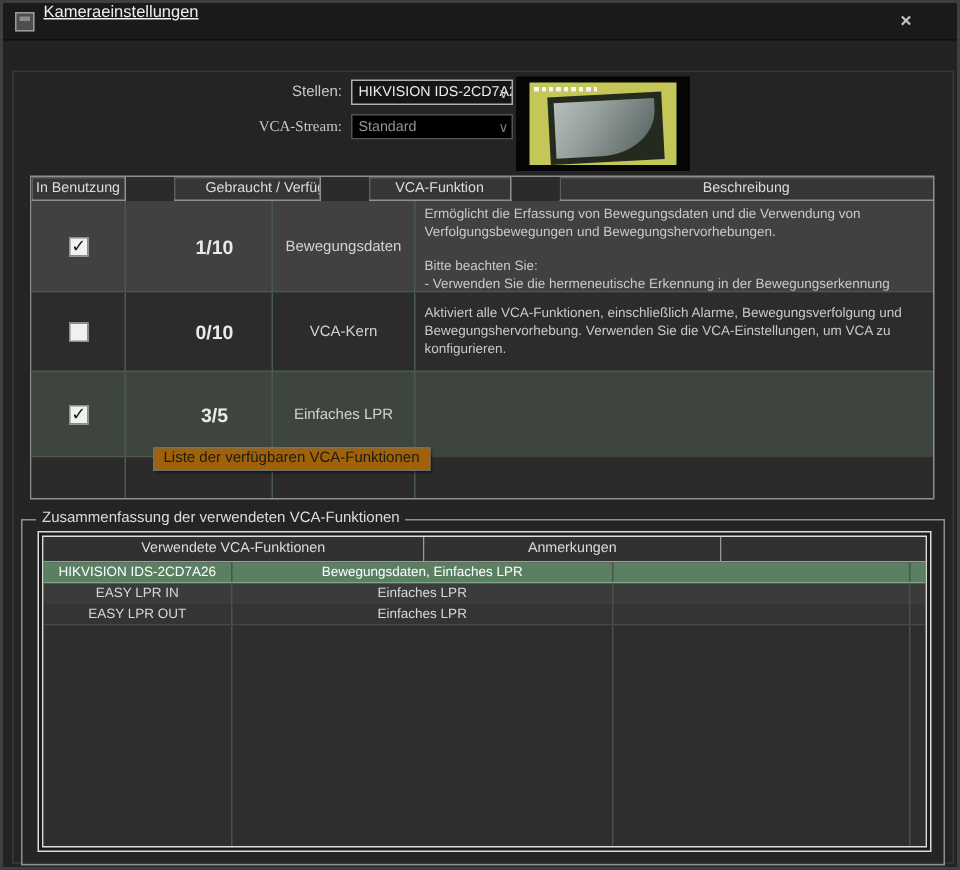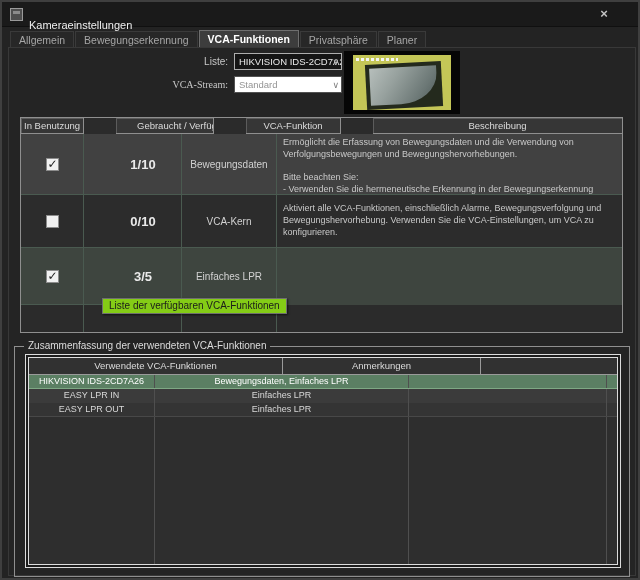--- a/index.html
+++ b/index.html
@@ -5,37 +5,37 @@
   * { margin:0; padding:0; box-sizing:border-box; font-family:"Liberation Sans","DejaVu Sans",sans-serif; }
   html,body { width:640px; height:580px; background:#0d0d0d; overflow:hidden; }
   .window { position:absolute; left:0; top:0; width:640px; height:580px;
             background:#232323; border:2px solid #3f3f3f; outline:1px solid #000; }
   
   .titlebar { position:absolute; left:0; top:0; right:0; height:25px; background:#1a1a1a;
               border-bottom:1px solid #101010; }
   .title-icon { position:absolute; left:8px; top:6px; width:13px; height:13px;
                 background:#4e4e4e; border:1px solid #9a9a9a; }
   .title-icon::after { content:""; position:absolute; left:2px; top:2px; width:7px; height:3px; background:#8b8b8b; }
-  .title-text { position:absolute; left:27px; top:17px; font-size:11px; color:#efefef; }
+  .title-text { position:absolute; left:27px; top:0; font-size:11px; color:#efefef;text-decoration:underline; }
   .close-btn { position:absolute; right:26px; top:5px; width:16px; height:15px; color:#c4c4c4;
                font-size:13px; font-weight:bold; text-align:center; line-height:14px; cursor:default; }
   
   .tabbar { position:absolute; left:8px; top:28px; height:18px; display:flex; }
   .tab { height:17px; margin-top:1px; padding:0 8px; font-size:10.5px; line-height:16px; color:#a6a6a6;
          background:#272727; border:1px solid #3a3a3a; border-bottom:none; margin-right:1px; }
   .tab.active { height:18px; margin-top:0; background:#3d3d3d; color:#ffffff; font-weight:bold;
                 border-color:#6e6e6e; }
   .panel { position:absolute; left:6px; top:45px; width:628px; height:529px;
            border:1px solid #383838; background:#242424; }
   
   .flabel { position:absolute; width:110px; text-align:right; font-size:10px; color:#c8c8c8; }
   .combo { position:absolute; left:232px; width:108px; height:17px; background:#151515;
            border:1px solid #aeaeae; color:#eaeaea; font-size:9.5px; line-height:15px;
            padding:0 14px 0 4px; white-space:nowrap; overflow:hidden; }
-  .combo.disabled { background:#ffffff; border-color:#525252; color:#949494; }
+  .combo.disabled { background:#000000; border-color:#525252; color:#949494; }
   .combo .chev { position:absolute; right:2px; top:1px; font-size:9px; color:#c2c2c2; }
   .combo.disabled .chev { color:#7d7d7d; }
   
   .thumb { position:absolute; left:342px; top:49px; width:116px; height:63px; background:#060606; }
   .photo { position:absolute; left:9px; top:4px; right:9px; bottom:4px; background:#c4c657; overflow:hidden; }
   .stamp { position:absolute; left:3px; top:3px; width:42px; height:3px;
            background:repeating-linear-gradient(90deg,#f5f5f5 0 3px,transparent 3px 5px); }
   .screen { position:absolute; left:13px; top:8px; width:76px; height:45px; background:#242a1d;
             transform:rotate(-3deg); }
   .road { position:absolute; left:4px; top:4px; right:5px; bottom:4px;
@@ -59,21 +59,21 @@
   .vrow.empty .vcell { border-bottom:none; }
   .usage { font-size:13px; font-weight:bold; color:#eaeaea; }
   .func  { font-size:10px; color:#d2d2d2; text-align:center; }
   .desc  { font-size:9px; color:#c9c9c9; line-height:1.3; padding:3px 6px; white-space:pre-line;
            justify-content:flex-start; text-align:left; }
   .desc.top { align-items:flex-start; }
   .checkbox { width:13px; height:13px; background:#f1f1f1; border:1px solid #8c8c8c; position:relative; }
   .checkbox.checked::after { content:"✓"; position:absolute; left:1px; top:-2px;
                              font-size:12px; font-weight:bold; color:#1d1d1d; }
   
-  .tooltip { position:absolute; left:100px; top:296px; height:16px; background:#84cc16;
+  .tooltip { position:absolute; left:100px; top:296px; height:16px; background:#a16207;
              border:1px solid #6f6f6f; color:#1b1b1b; font-size:10px; line-height:14px;
              padding:0 6px; white-space:nowrap; z-index:20; box-shadow:1px 1px 2px rgba(0,0,0,.6); }
   
   .groupbox { position:absolute; left:12px; top:344px; width:616px; height:231px;
               border:1px solid #8f8f8f; }
   .group-title { position:absolute; left:9px; top:-7px; background:#242424; padding:0 4px;
                  font-size:10px; color:#dcdcdc; white-space:nowrap; }
   .sframe { position:absolute; left:10px; top:7px; width:596px; height:214px;
             border:1px solid #dcdcdc; background:#1c1c1c; padding:2px; }
   .sframe-inner { width:100%; height:100%; border:1px solid #dcdcdc; background:#2e2e2e;
@@ -95,31 +95,24 @@
 <body>
 
 <div class="window">
 
   <div class="titlebar">
     <span class="title-icon"></span>
     <span class="title-text">Kameraeinstellungen</span>
     <span class="close-btn">×</span>
   </div>
 
-  <div class="tabbar">
-    <div class="tab">Allgemein</div>
-    <div class="tab">Bewegungserkennung</div>
-    <div class="tab active">VCA-Funktionen</div>
-    <div class="tab">Privatsphäre</div>
-    <div class="tab">Planer</div>
-  </div>
 
   <div class="panel"></div>
 
-  <div class="flabel" style="left:116px; top:54px;">Liste:</div>
+  <div class="flabel" style="left:116px; top:54px;">Stellen:</div>
   <div class="combo" style="top:51px;">
     <span>HIKVISION IDS-2CD7A26</span>
     <span class="chev">∨</span>
   </div>
   <div class="flabel" style="left:116px; top:77px;font-family:Liberation Serif, serif;">VCA-Stream:</div>
   <div class="combo disabled" style="top:74px;">
     <span>Standard</span>
     <span class="chev">∨</span>
   </div>
 

